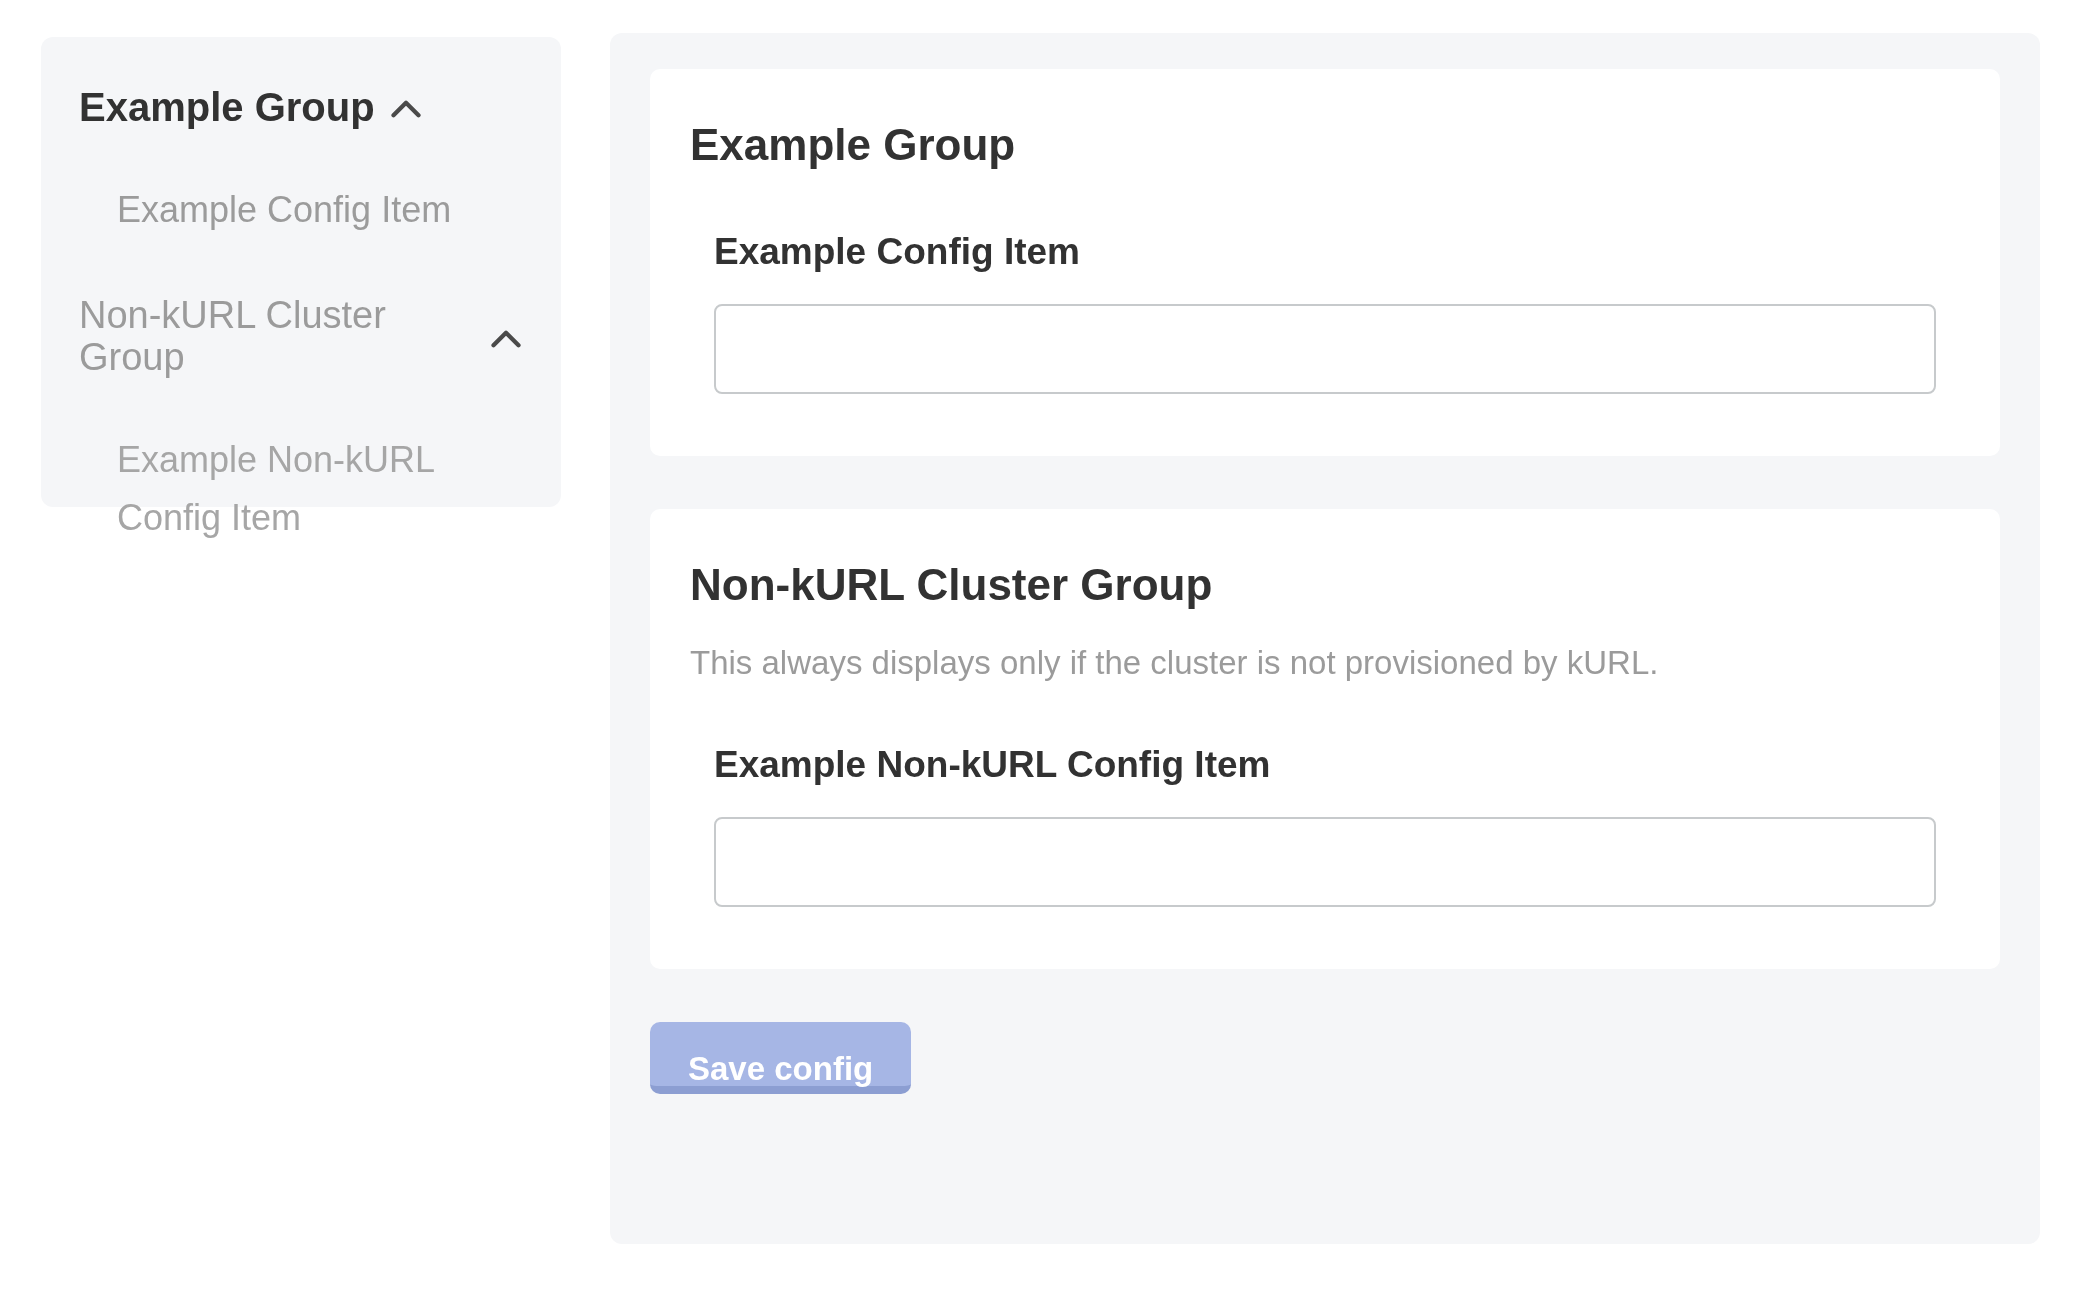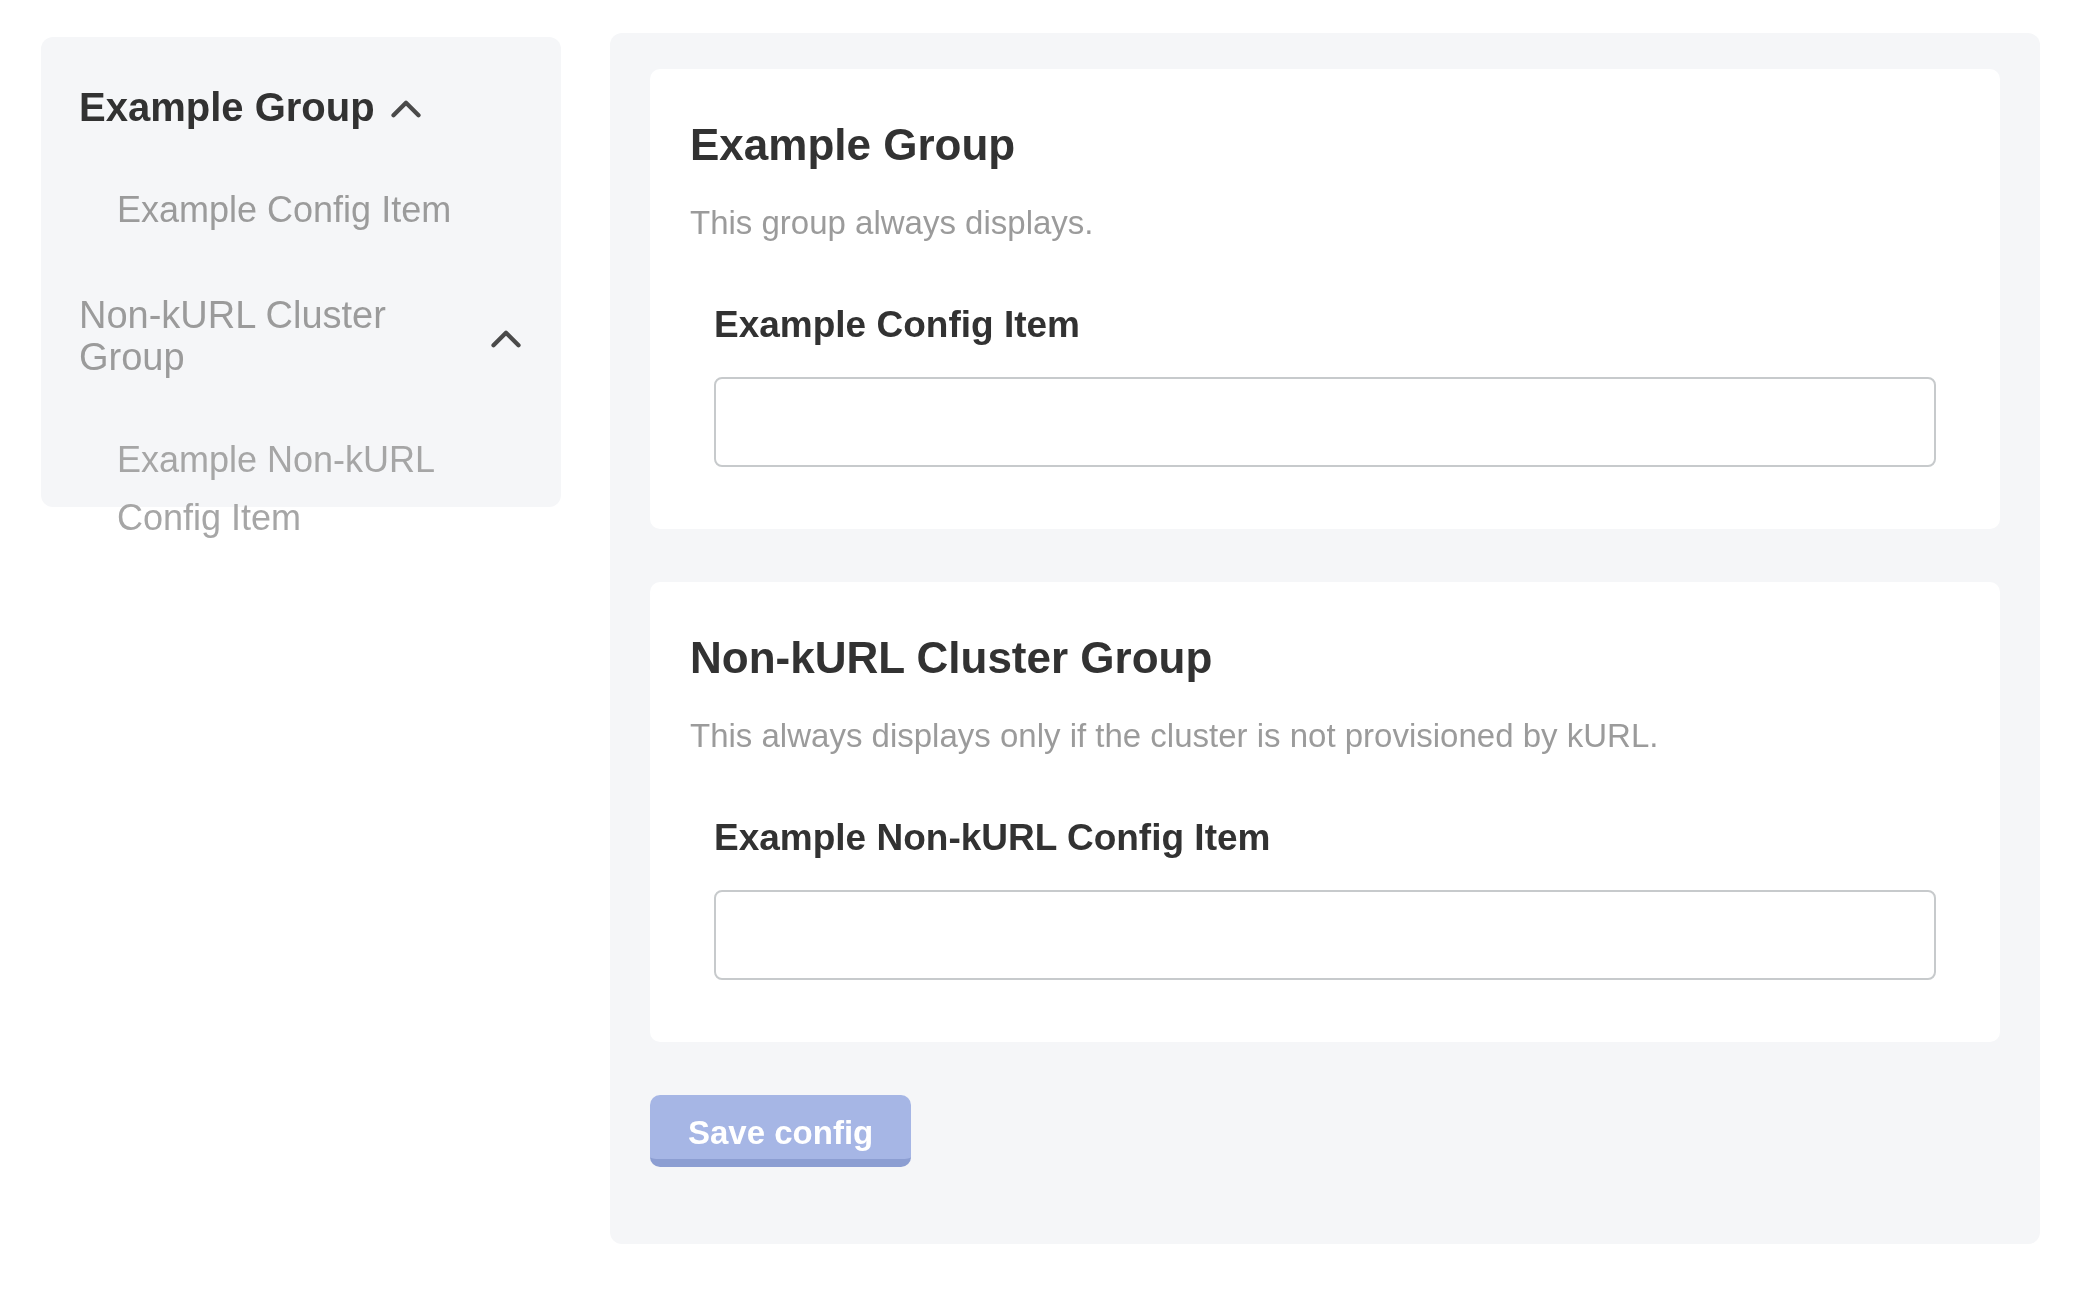--- a/index.html
+++ b/index.html
@@ -98,21 +98,21 @@
     border-radius:8px;
     font-size:34px;
     color:#323232;
     padding:0 24px;
     outline:none;
     font-family:"Liberation Sans","DejaVu Sans",sans-serif;
   }
   .save-btn{
     display:inline-block;
     margin-top:0;
-    padding:3px 38px;
+    padding:12px 38px;
     height:72px;
     line-height:70px;
     font-size:33px; font-weight:700;
     color:var(--button_text);
     background:var(--button_bg);
     border:none;
     border-bottom:8px solid var(--button_shadow);
     border-radius:10px;
     cursor:pointer;
     font-family:"Liberation Sans","DejaVu Sans",sans-serif;
@@ -149,21 +149,20 @@
     <span>Example Non-kURL Config Item</span>
   </div>
 
 </nav>
 
 <main class="main-panel">
 
   
   <section class="config-card">
     <h2 class="card-title">Example Group</h2>
-    <p class="card-desc">This group always displays.</p>
     <div class="config-item">
       <div class="item-label">Example Config Item</div>
       <input class="item-input" type="text" value="" style="">
     </div>
   </section>
 
   
   <section class="config-card">
     <h2 class="card-title">Non-kURL Cluster Group</h2>
     <p class="card-desc">This always displays only if the cluster is not provisioned by kURL.</p>

